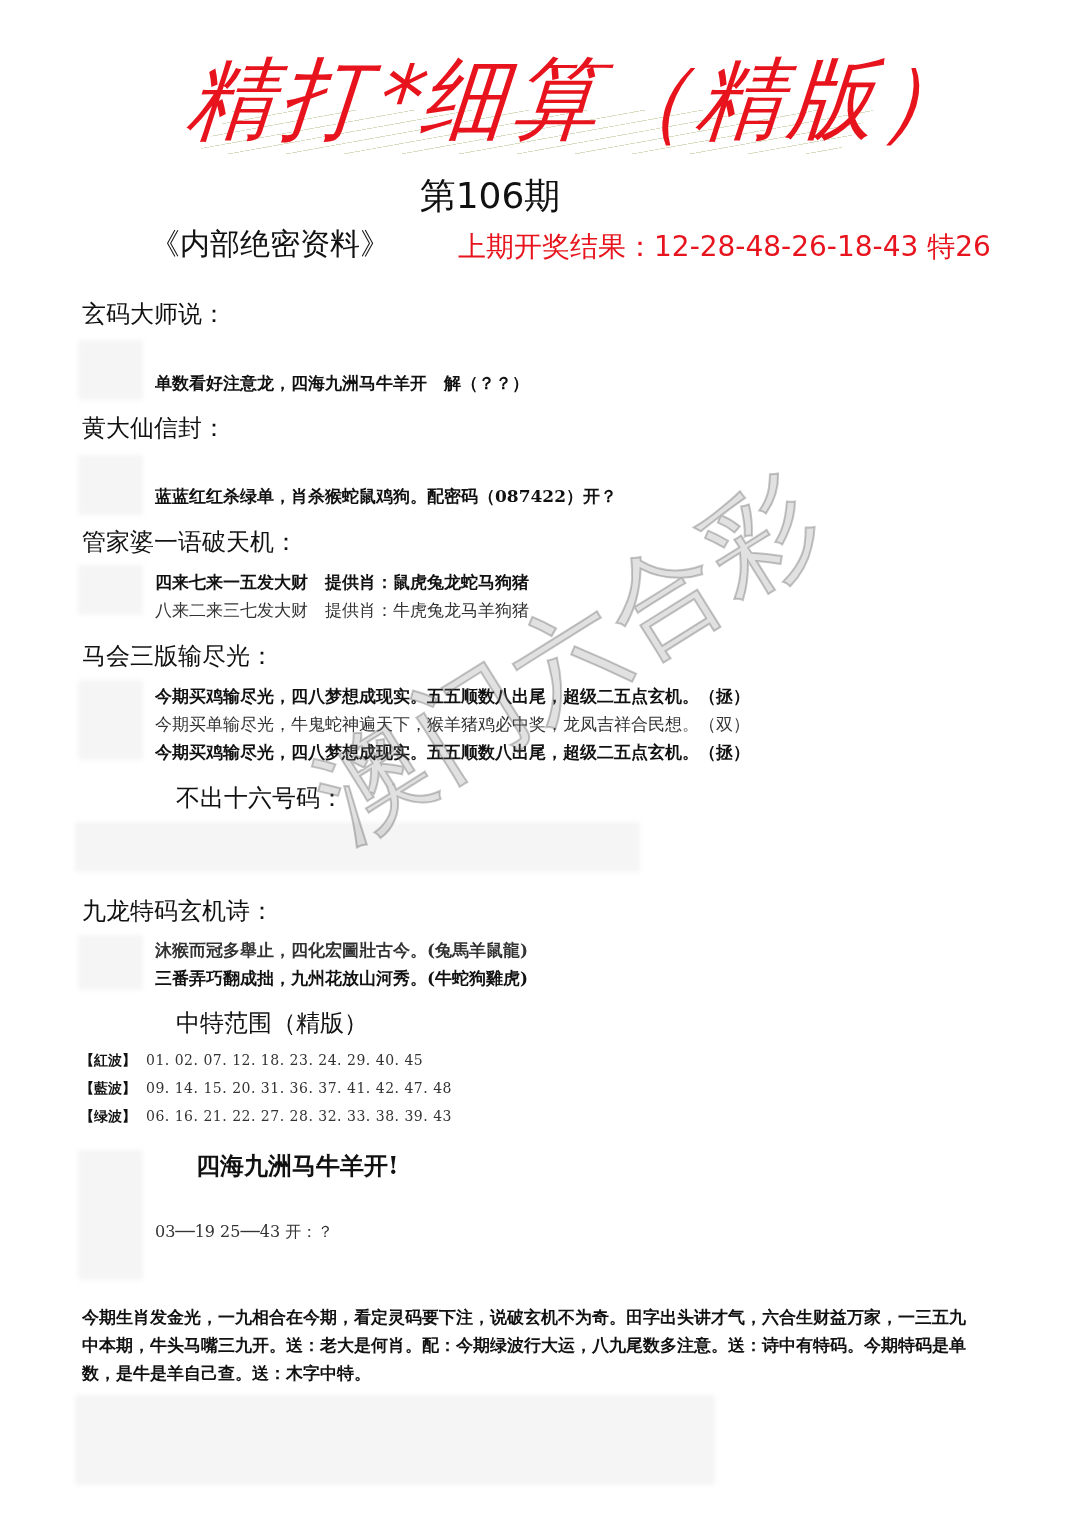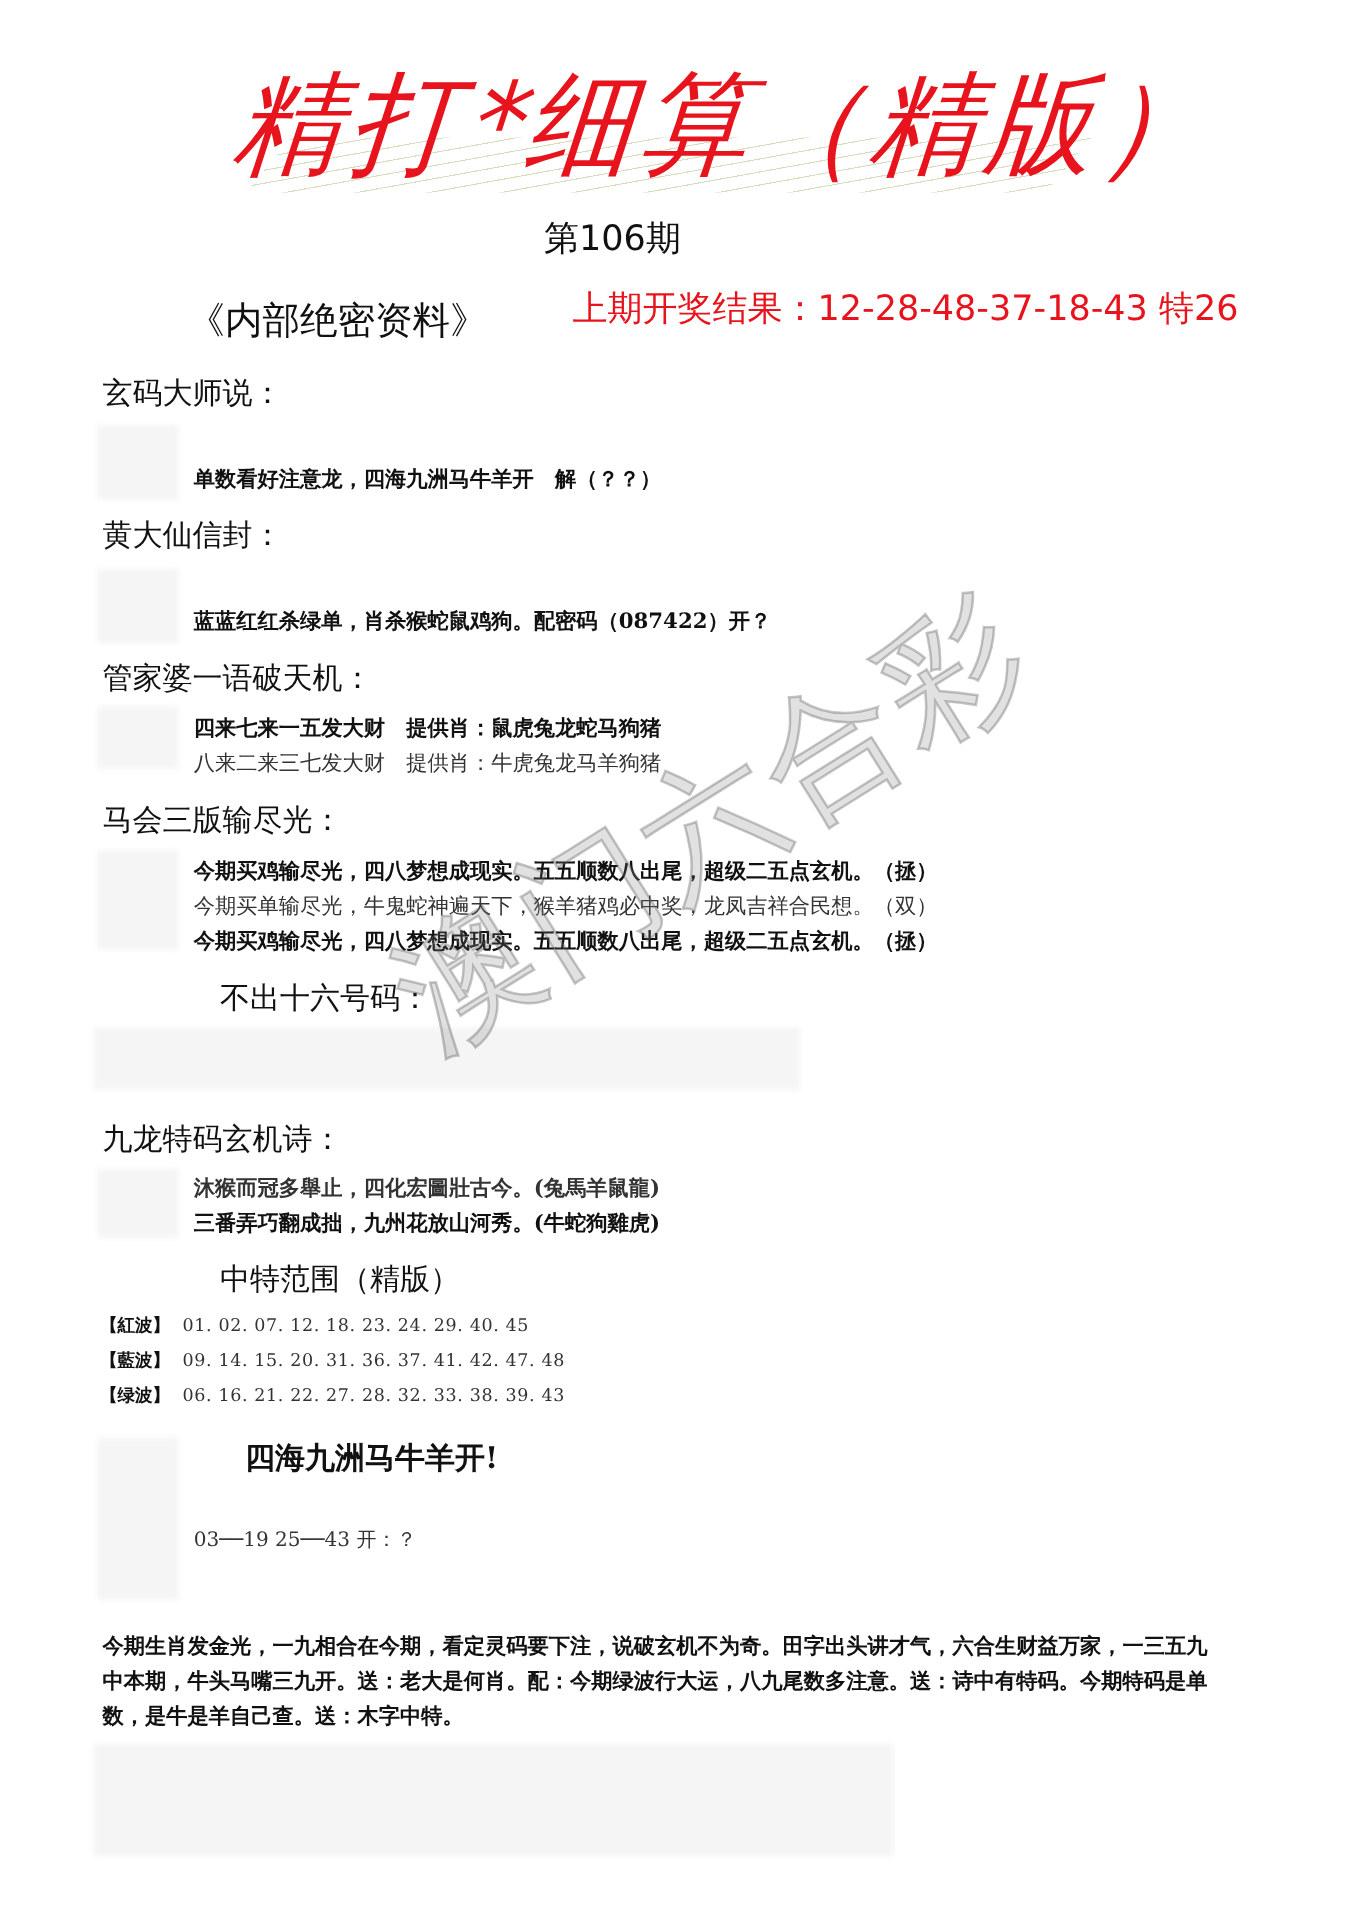--- a/index.html
+++ b/index.html
@@ -8,23 +8,23 @@
 
     .banner { position: absolute; left: 195px; top: 48px; width: 680px; height: 105px; }
     .banner-text { position: absolute; left: 0; top: -6px; width: 680px; text-align: center;
       font-family: "DejaVu Sans", "Liberation Sans", sans-serif; font-size: 86px; letter-spacing: 6px;
       color: #e8141d; transform: skewX(-18deg) scaleY(1.05); font-weight: normal; white-space: nowrap; }
     .banner-shadow { position: absolute; left: 20px; top: 62px; width: 640px; height: 44px;
       background: repeating-linear-gradient(-12deg, rgba(160,170,90,0.0) 0 6px, rgba(150,160,80,0.45) 6px 7px, rgba(160,170,90,0) 7px 12px);
       transform: skewX(-40deg); opacity: 0.8; }
 
     .issue { position: absolute; left: 0; top: 172px; width: 980px; text-align: center;
-      font-family: "DejaVu Sans", "Liberation Sans", sans-serif; font-size: 28px; color: #111; }
+      font-family: "DejaVu Sans", "Liberation Sans", sans-serif; font-size: 36px; color: #111; }
 
-    .subtitle { position: absolute; left: 150px; top: 236px; font-size: 30px; color: #111; }
+    .subtitle { position: absolute; left: 150px; top: 224px; font-size: 30px; color: #111; }
     .result { position: absolute; left: 458px; top: 228px; font-family: "DejaVu Sans", "Liberation Sans", sans-serif;
       font-size: 28px; color: #e8141d; white-space: nowrap; }
 
     .section-title { position: absolute; left: 82px; font-size: 24px; color: #111; }
     .indent-title { position: absolute; font-size: 24px; color: #111; margin-left: 16px; }
     .line { position: absolute; left: 155px; font-size: 17px; color: #111; white-space: nowrap; }
     .line.bold { font-weight: bold; }
     .line.light { color: #333; }
 
     .smudge { position: absolute; background: rgba(200,200,200,0.18); filter: blur(2px); }
@@ -44,21 +44,21 @@
 <body>
 
 <div class="banner">
   <div class="banner-shadow"></div>
   <div class="banner-text">精打*细算（精版）</div>
 </div>
 
 <div class="issue">第106期</div>
 
 <div class="subtitle">《内部绝密资料》</div>
-<div class="result">上期开奖结果：12-28-48-37-18-43 特26</div>
+<div class="result">上期开奖结果：12-28-48-26-18-43 特26</div>
 
 <div class="smudge" style="left:78px;top:340px;width:65px;height:60px;"></div>
 <div class="smudge" style="left:78px;top:455px;width:65px;height:60px;"></div>
 <div class="smudge" style="left:78px;top:565px;width:65px;height:50px;"></div>
 <div class="smudge" style="left:78px;top:680px;width:65px;height:80px;"></div>
 <div class="smudge" style="left:75px;top:822px;width:565px;height:50px;"></div>
 <div class="smudge" style="left:78px;top:935px;width:65px;height:55px;"></div>
 <div class="smudge" style="left:78px;top:1150px;width:65px;height:130px;"></div>
 <div class="smudge" style="left:75px;top:1395px;width:640px;height:90px;"></div>
 

